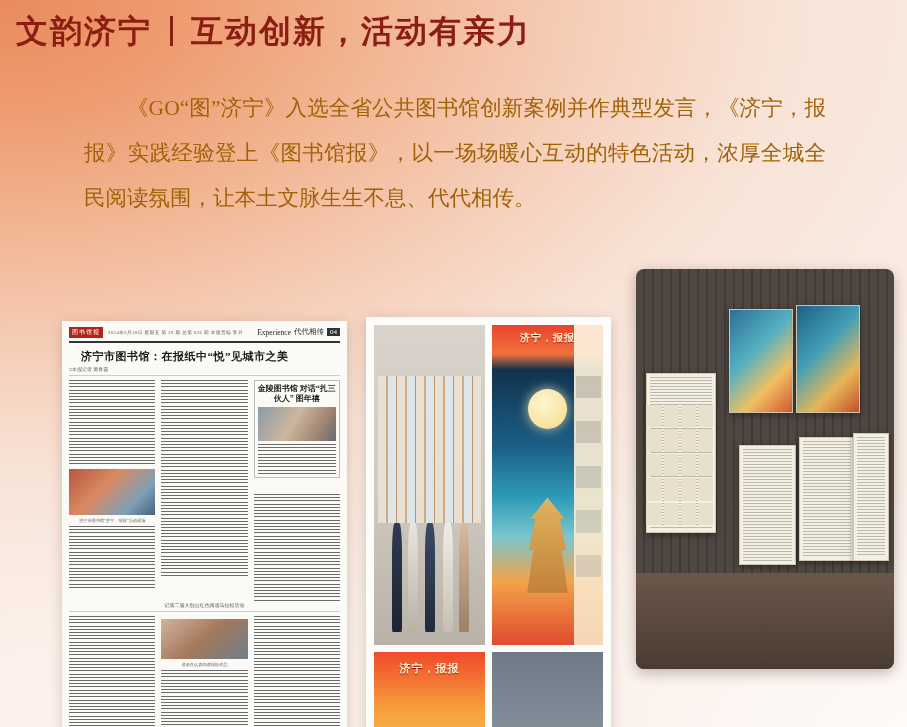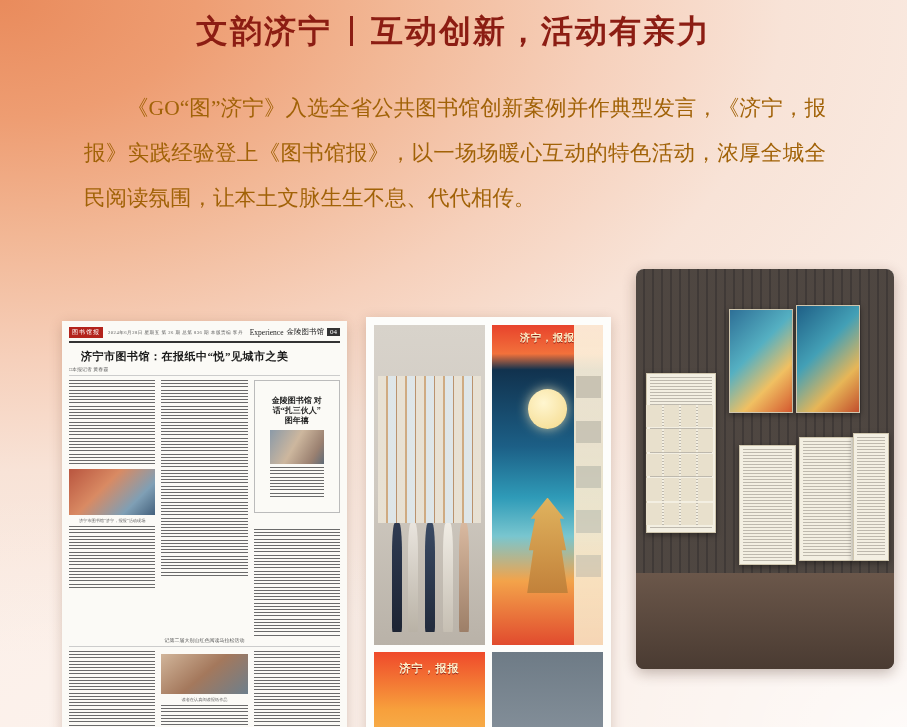--- a/index.html
+++ b/index.html
@@ -24,22 +24,22 @@
     position: absolute;
     inset: 0;
     background:
       radial-gradient(80% 60% at 100% 100%, rgba(255,255,255,0.75) 0%, rgba(255,255,255,0) 60%),
       radial-gradient(70% 50% at 10% 100%, rgba(255,245,240,0.55) 0%, rgba(255,245,240,0) 65%);
   }
   
   .header {
     position: absolute;
     top: 10px; left: 0; right: 0;
-    text-align: center;
     z-index: 5;
+    padding-left: 16px;
   }
   .header-line {
     display: inline-block;
     color: #8c1d13;
     font-size: 32px;
     font-weight: bold;
     letter-spacing: 2px;
     font-family: "Liberation Serif", "DejaVu Serif", serif;
     white-space: nowrap;
   }
@@ -134,21 +134,21 @@
     padding-bottom: 3px;
     margin-bottom: 4px;
   }
   .np-cols {
     display: flex;
     gap: 6px;
   }
   .np-col { flex: 1; }
   .np-box {
     border: 1px solid #bbb;
-    padding: 15px;
+    padding: 3px;
     margin-bottom: 16px;
   }
   .np-box-title {
     font-size: 8px;
     font-weight: bold;
     text-align: center;
     color: #1a1a1a;
     line-height: 1.3;
     margin-bottom: 3px;
   }
@@ -330,21 +330,21 @@
 
 <div class="media">
 
   <div class="card newspaper">
 
     <div class="np-head">
       <div class="np-logo">图书馆报</div>
       <div class="np-head-meta">2024年6月28日  星期五  第 26 期  总第 836 期  本版责编  李丹</div>
       <div class="np-head-right">
         <span>Experience</span>
-        <span>金陵图书馆</span>
+        <span>代代相传</span>
         <span class="pg">04</span>
       </div>
     </div>
 
     <div class="np-title">济宁市图书馆：在报纸中“悦”见城市之美</div>
     <div class="np-sub">□本报记者 黄春霞</div>
 
     <div class="np-cols">
 
       <div class="np-col">

